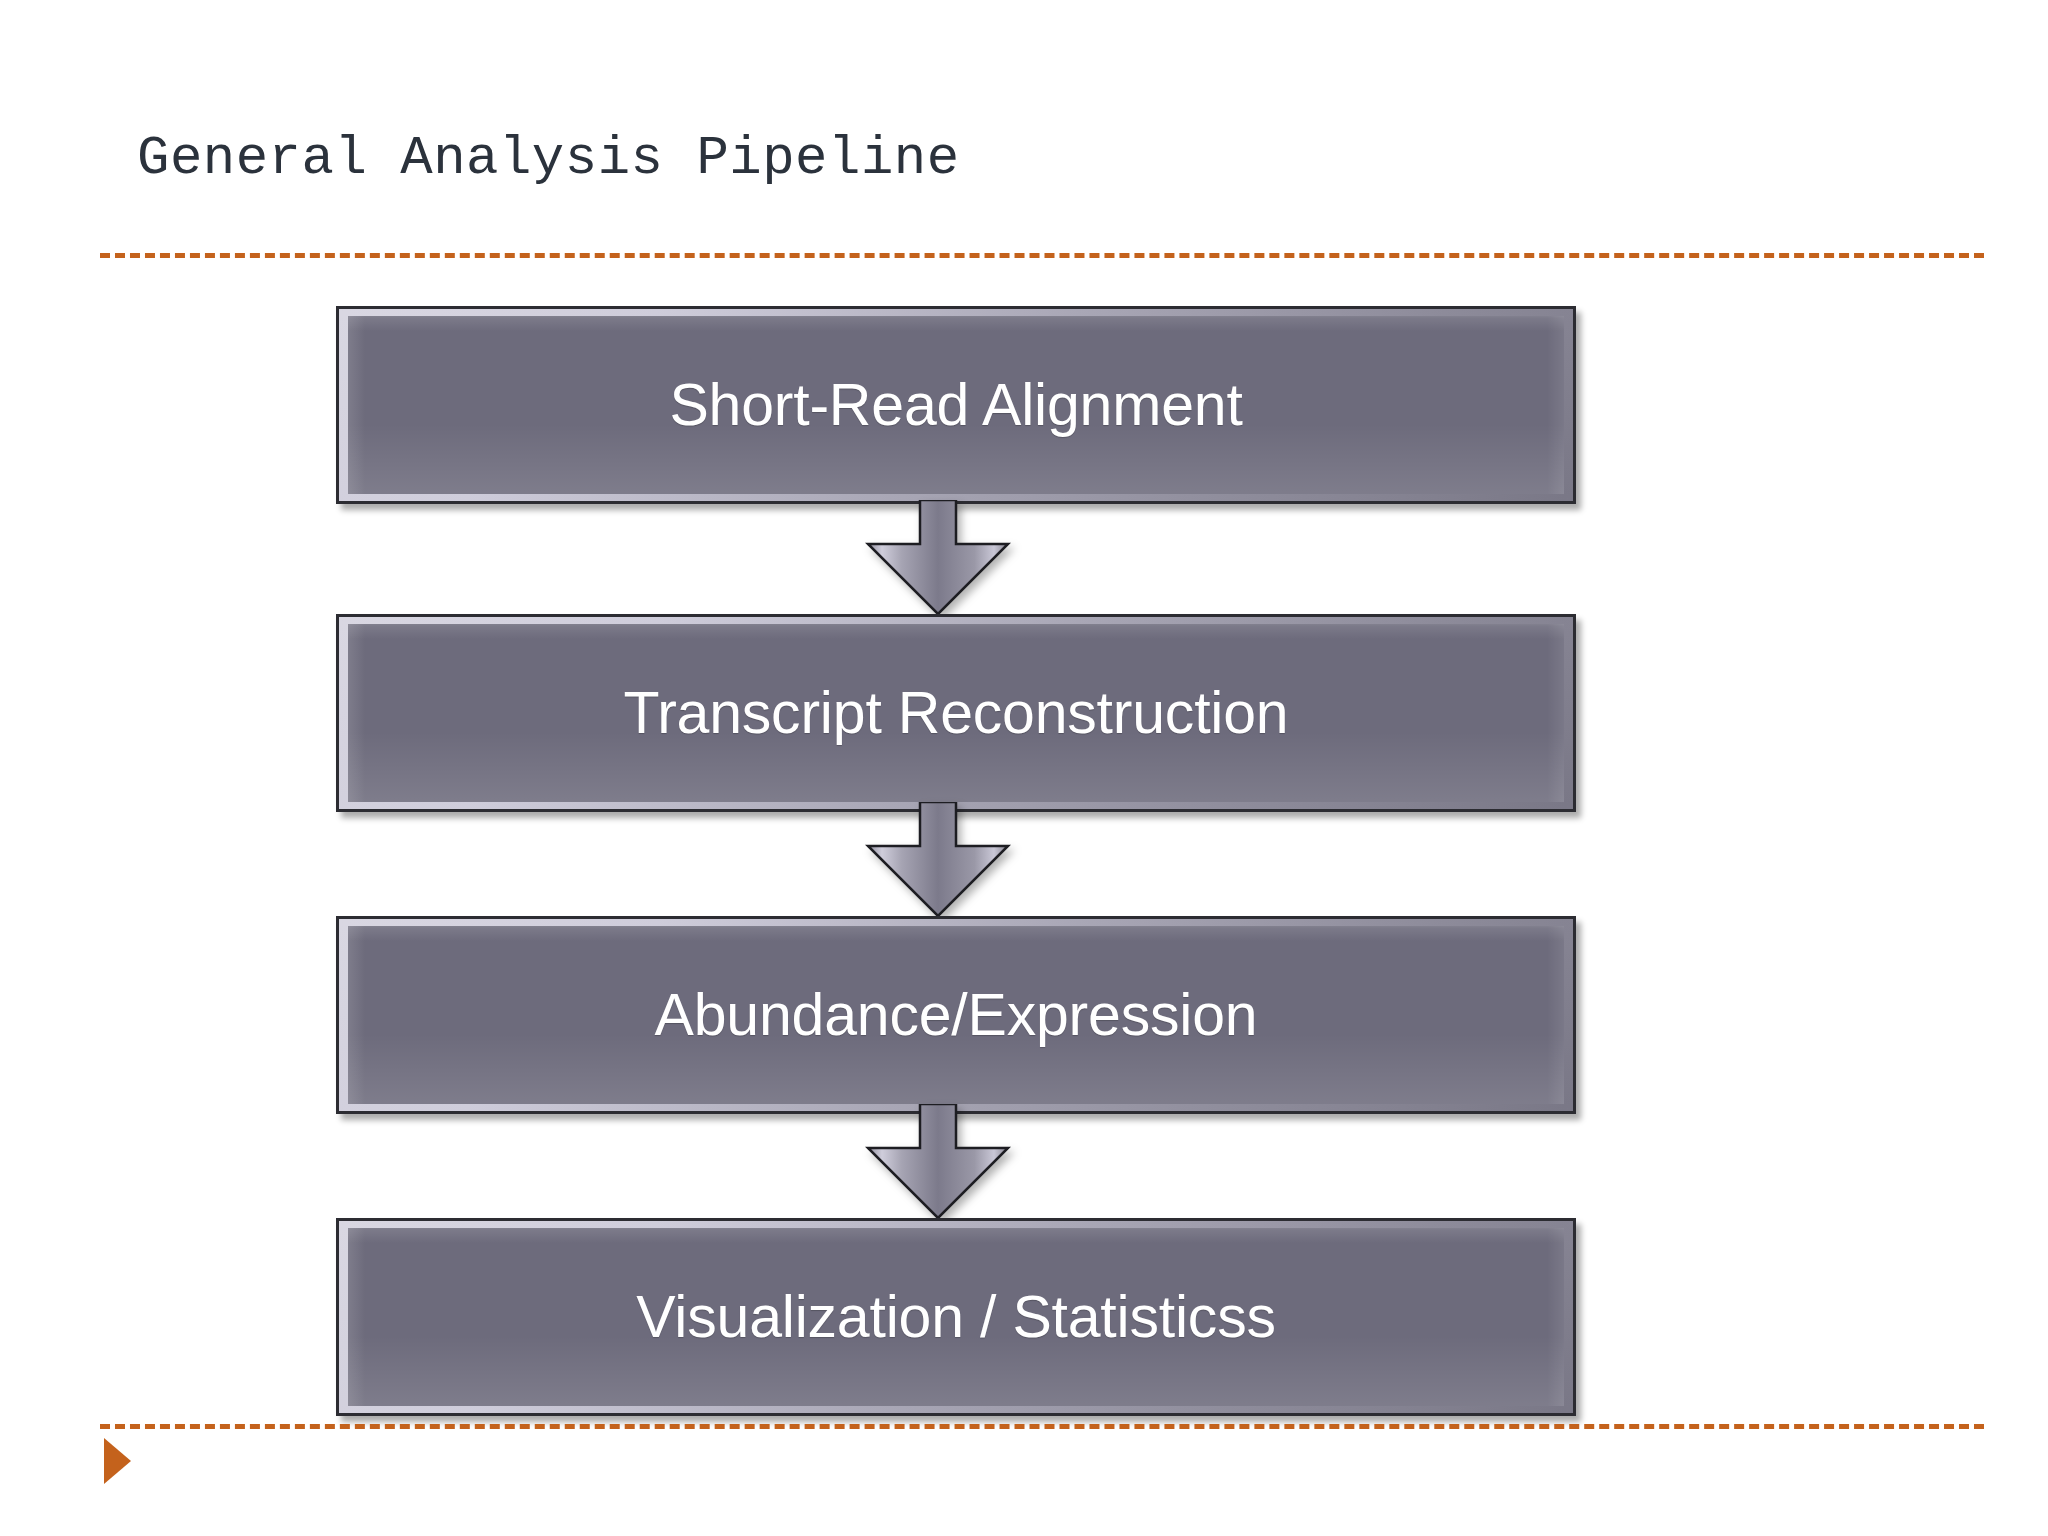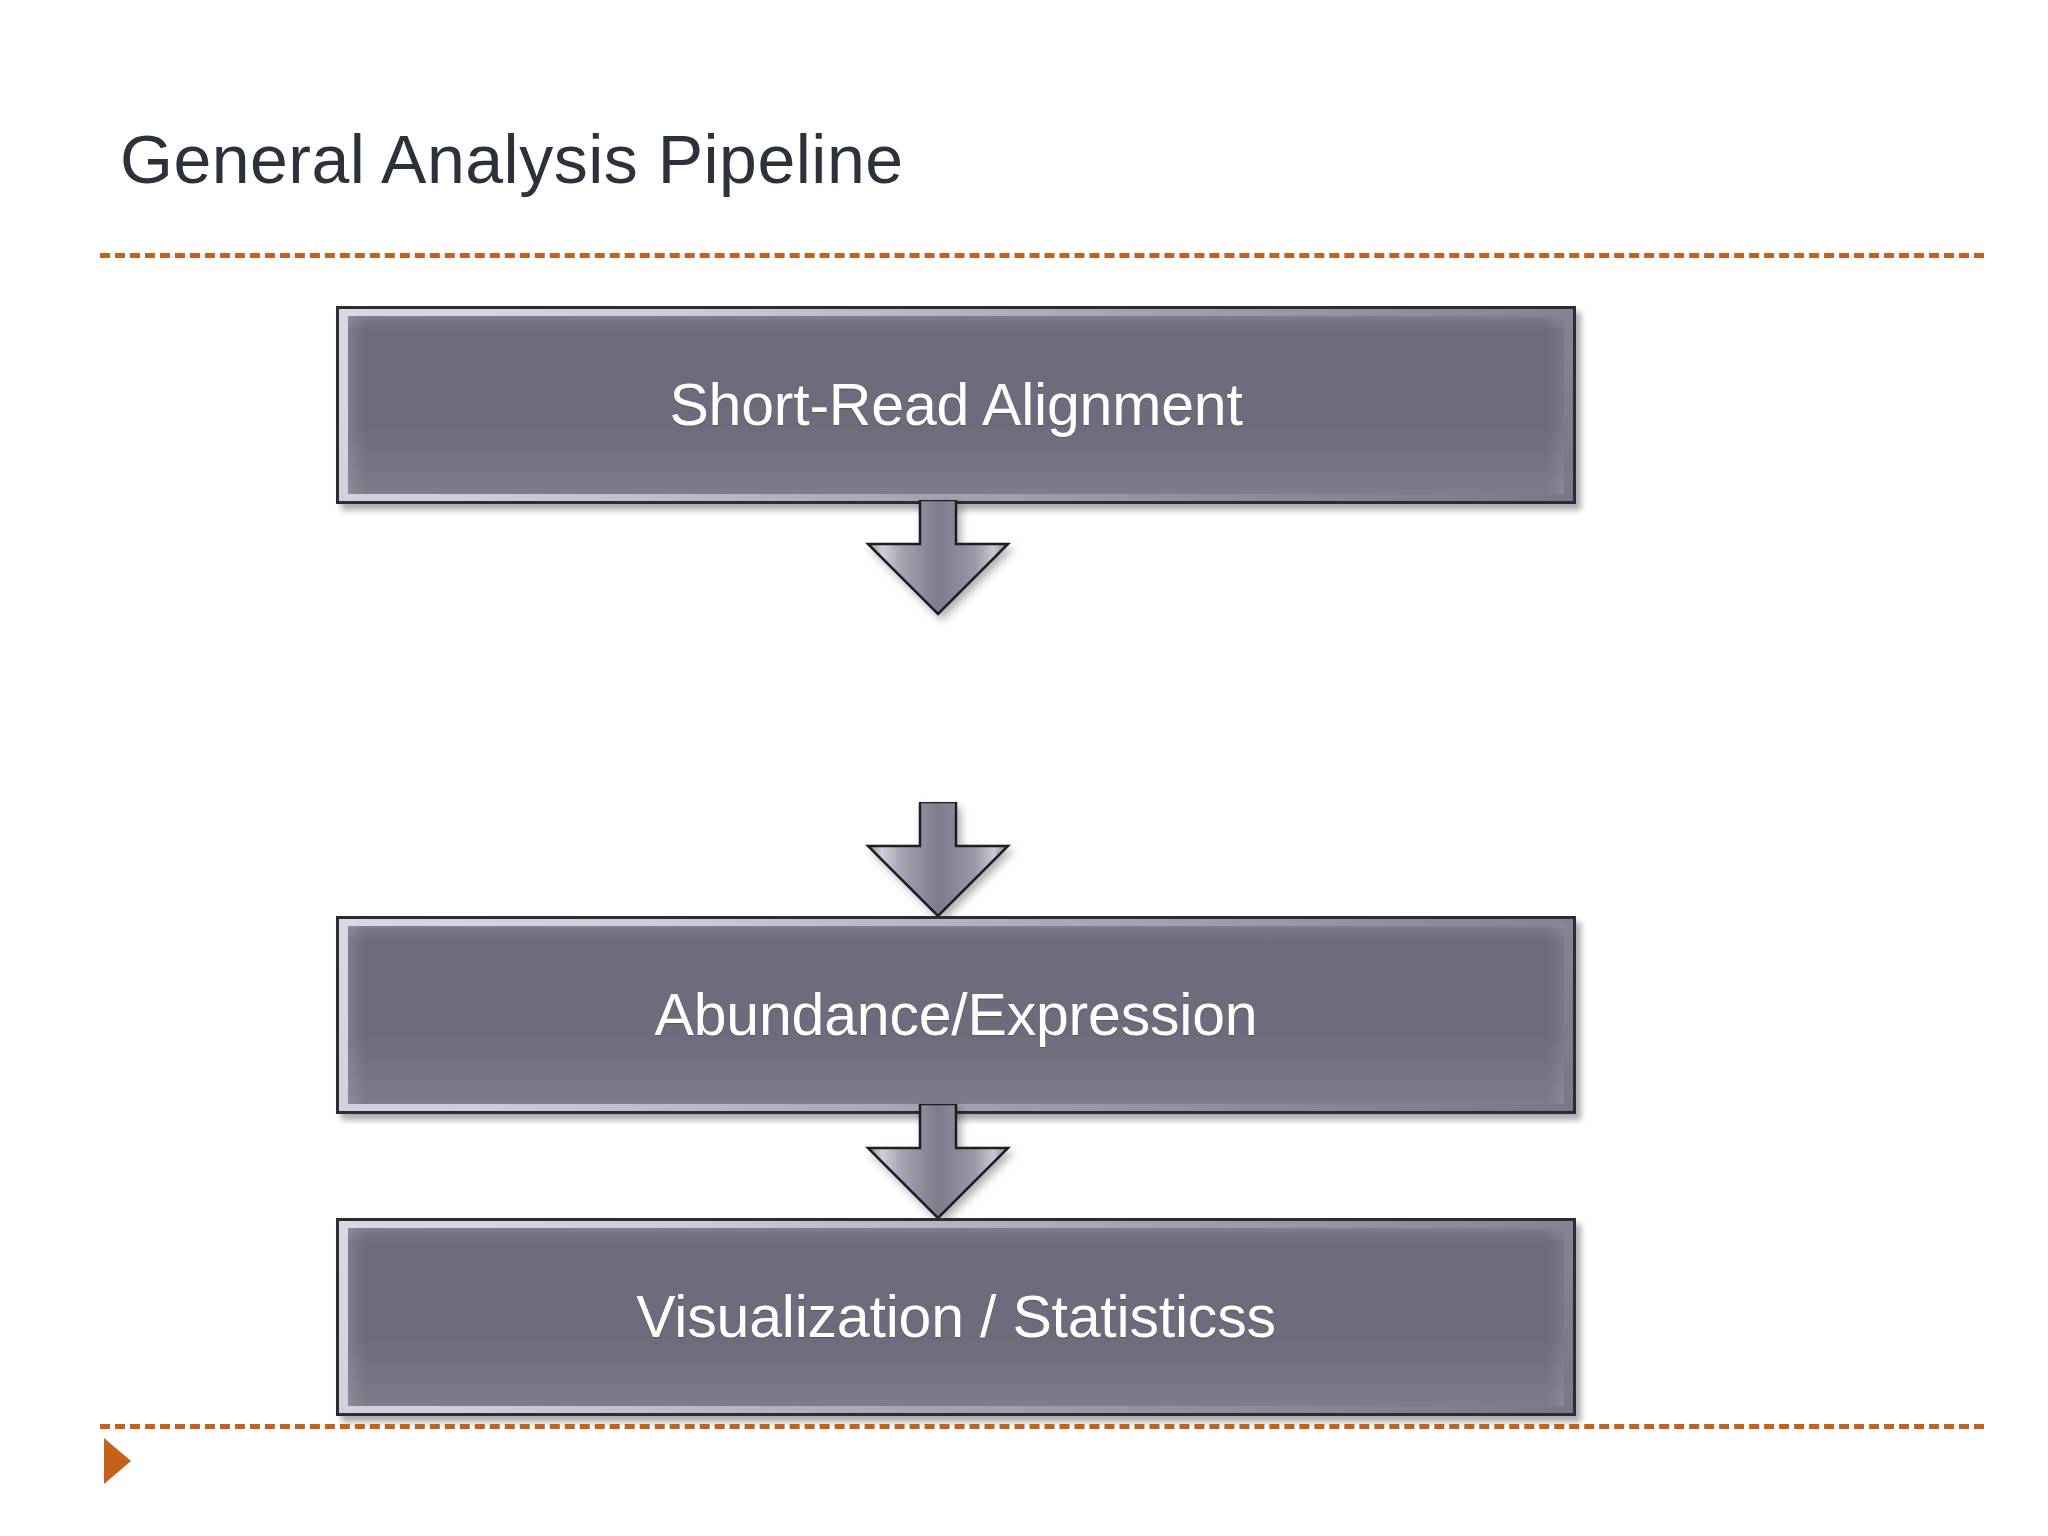--- a/index.html
+++ b/index.html
@@ -17,27 +17,27 @@
 
   .slide {
     position: absolute;
     inset: 0;
     background: #ffffff;
   }
 
   
   .slide-title {
     position: absolute;
-    left: 120px;
+    left: 137px;
     top: 104px;
     width: 1800px;
     height: 110px;
     line-height: 110px;
-    font-family: Liberation Sans, sans-serif;
-    font-size: 68px;
+    font-family: Liberation Mono, monospace;
+    font-size: 54px;
     font-weight: 400;
     color: #2b323c;
     letter-spacing: 0.5px;
     white-space: nowrap;
   }
 
   
   .rule {
     position: absolute;
     left: 100px;
@@ -170,20 +170,25 @@
             <stop offset="50%" stop-color="#7c7a8b"></stop>
             <stop offset="76%" stop-color="#9a98a7"></stop>
             <stop offset="90%" stop-color="#c9c7d6"></stop>
             <stop offset="100%" stop-color="#85838f"></stop>
           </linearGradient>
         </defs>
         <polygon points="62,0 98,0 98,44 150,44 80,114 10,44 62,44" fill="url(#ag1)" stroke="#1d1d22" stroke-width="2.5"></polygon>
       </svg>
     </div>
 
+    <div class="proc-box box-2">
+      <div class="face"></div>
+      <div class="bevel"></div>
+      <div class="label">Transcript Reconstruction</div>
+    </div>
 
     <div class="arrow arrow-2">
       <svg viewBox="0 0 160 116" xmlns="http://www.w3.org/2000/svg">
         <defs>
           <linearGradient id="ag2" x1="0" y1="0" x2="1" y2="0">
             <stop offset="0%" stop-color="#8f8d9c"></stop>
             <stop offset="10%" stop-color="#cfcddb"></stop>
             <stop offset="24%" stop-color="#a6a4b3"></stop>
             <stop offset="50%" stop-color="#7c7a8b"></stop>
             <stop offset="76%" stop-color="#9a98a7"></stop>

